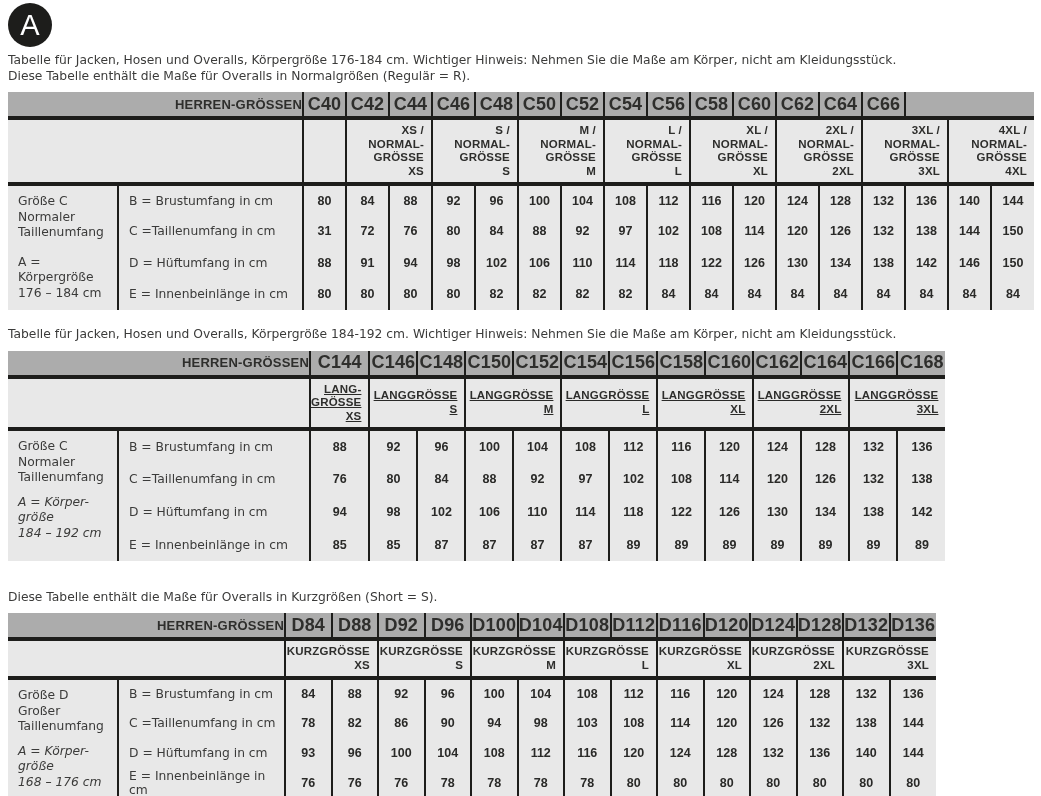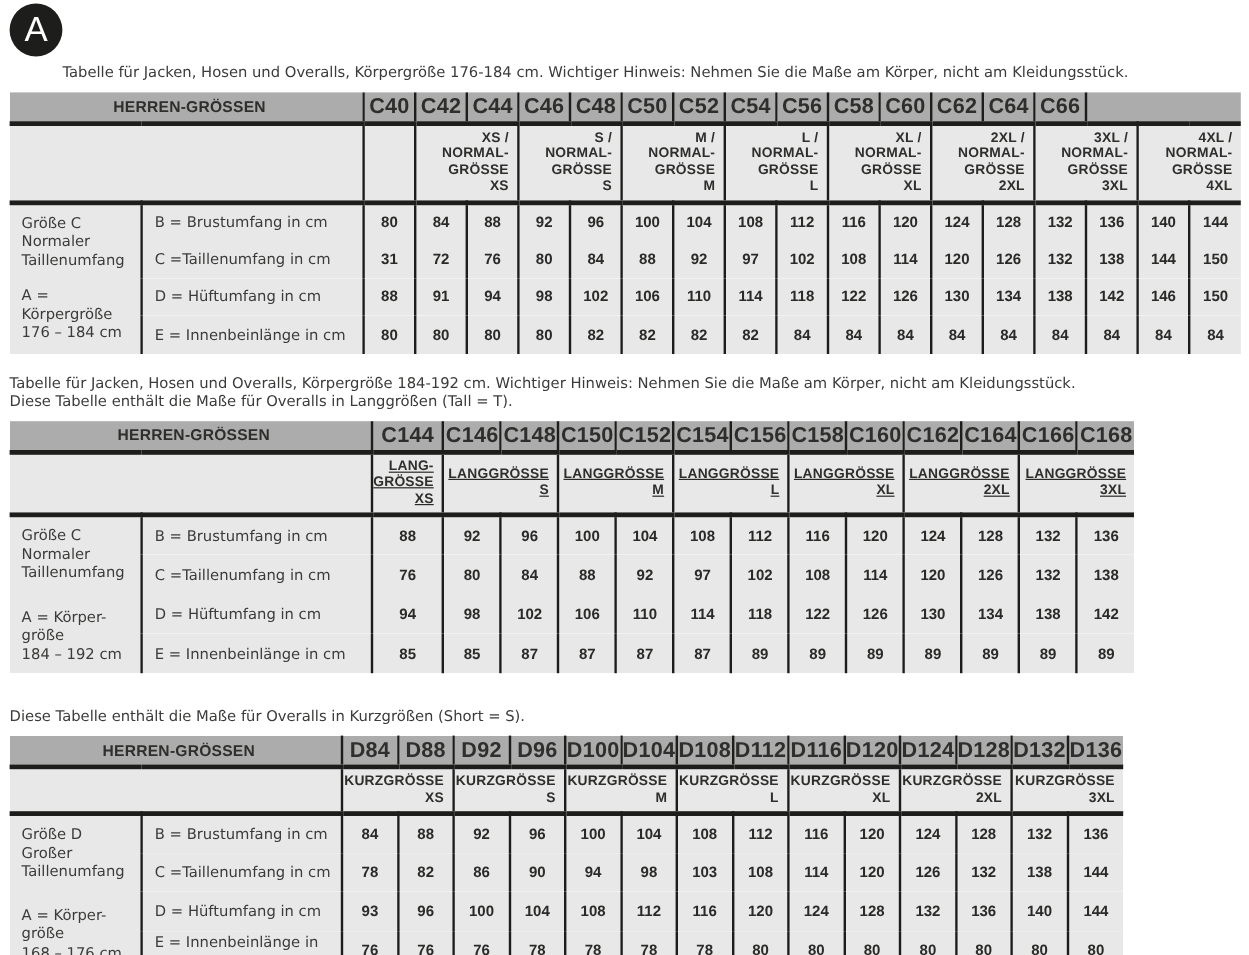--- a/index.html
+++ b/index.html
@@ -25,40 +25,40 @@
     display:flex;align-items:center;justify-content:center;
     font-size:29px;font-weight:400;
     margin-top:3px;
   }
   .intro{
     margin:0;
     font-family:"DejaVu Sans",sans-serif;
     font-size:12.3px;line-height:15.5px;
     color:var(--body-txt);
   }
-  .intro-0{margin-top:6px;margin-left:44px;}
+  .intro-0{margin-top:6px;}
   .intro-1{margin-top:17px;}
   .intro-2{margin-top:13px;}
   .tbl-host{margin-top:8px;}
   table.size-table{border-collapse:collapse;table-layout:fixed;}
   th,td{padding:0;vertical-align:middle;overflow:hidden;}
   .bL{border-left:2px solid var(--line);}
   
   .codes-row th{
     height:26px;
     background:var(--hdr);
     border-bottom:4px solid var(--line);
     font-weight:bold;
     font-size:18px;
     color:#2e2e2c;
     text-align:center;
     letter-spacing:.2px;
   }
   .codes-row th.hg{
-    text-align:center;
+    text-align:right;
     padding-left:6px;
     font-size:13px;
     margin-left:20px;
   }
   
   .group-row td{
     background:var(--cell);
     border-bottom:4px solid var(--line);
   }
   .group{
@@ -79,21 +79,21 @@
   tbody td{background:var(--cell);}
   .side{
     vertical-align:top;
     font-family:"DejaVu Sans",sans-serif;
     font-size:12.3px;line-height:15.5px;
     color:var(--body-txt);
     padding:8px 4px 6px 10px;
     text-align:left;
   }
   .side-bottom{margin-top:14px;}
-  .tbl-1 .side-bottom,.tbl-2 .side-bottom{margin-top:21px;}
+  .tbl-1 .side-bottom,.tbl-2 .side-bottom{margin-top:9px;font-style:italic;}
   .rowlabel{
     font-family:"DejaVu Sans",sans-serif;
     font-size:12.3px;
     color:var(--body-txt);
     text-align:left;
     padding-left:10px;
     font-weight:normal;
   }
   .val{
     text-align:center;
@@ -103,21 +103,21 @@
   }
 </style>
 </head>
 <body>
 
 <div class="page">
 
   <div class="badge">A</div>
 
   <section>
-    <p class="intro intro-0"><span>Tabelle für Jacken, Hosen und Overalls, Körpergröße 176-184 cm. Wichtiger Hinweis: Nehmen Sie die Maße am Körper, nicht am Kleidungsstück.</span><br></p>
+    <p class="intro intro-0"><span>Tabelle für Jacken, Hosen und Overalls, Körpergröße 176-184 cm. Wichtiger Hinweis: Nehmen Sie die Maße am Körper, nicht am Kleidungsstück.</span><br><span>Diese Tabelle enthält die Maße für Overalls in Normalgrößen (Regulär = R).</span></p>
     <div class="tbl-host">
         <table class="size-table tbl-0">
           <colgroup>
             <col style="width: 110px;">
             <col style="width: 185px;">
             <col style="width: 43px;">
             <col style="width: 43px;">
             <col style="width: 43px;">
             <col style="width: 43px;">
             <col style="width: 43px;">
@@ -250,21 +250,21 @@
               <td class="val bL">84</td>
               <td class="val bL">84</td>
               <td class="val bL">84</td>
             </tr>
           </tbody>
         </table>
       </div>
   </section>
 
   <section>
-    <p class="intro intro-1"><span>Tabelle für Jacken, Hosen und Overalls, Körpergröße 184-192 cm. Wichtiger Hinweis: Nehmen Sie die Maße am Körper, nicht am Kleidungsstück.</span><br><span>Diese Tabelle enthält die Maße für Overalls in Langgrößen (Tall = T).</span></p>
+    <p class="intro intro-1"><span>Tabelle für Jacken, Hosen und Overalls, Körpergröße 184-192 cm. Wichtiger Hinweis: Nehmen Sie die Maße am Körper, nicht am Kleidungsstück.</span><br></p>
     <div class="tbl-host">
         <table class="size-table tbl-1">
           <colgroup>
             <col style="width: 110px;">
             <col style="width: 192px;">
             <col style="width: 48px;">
             <col style="width: 48px;">
             <col style="width: 48px;">
             <col style="width: 48px;">
             <col style="width: 48px;">

